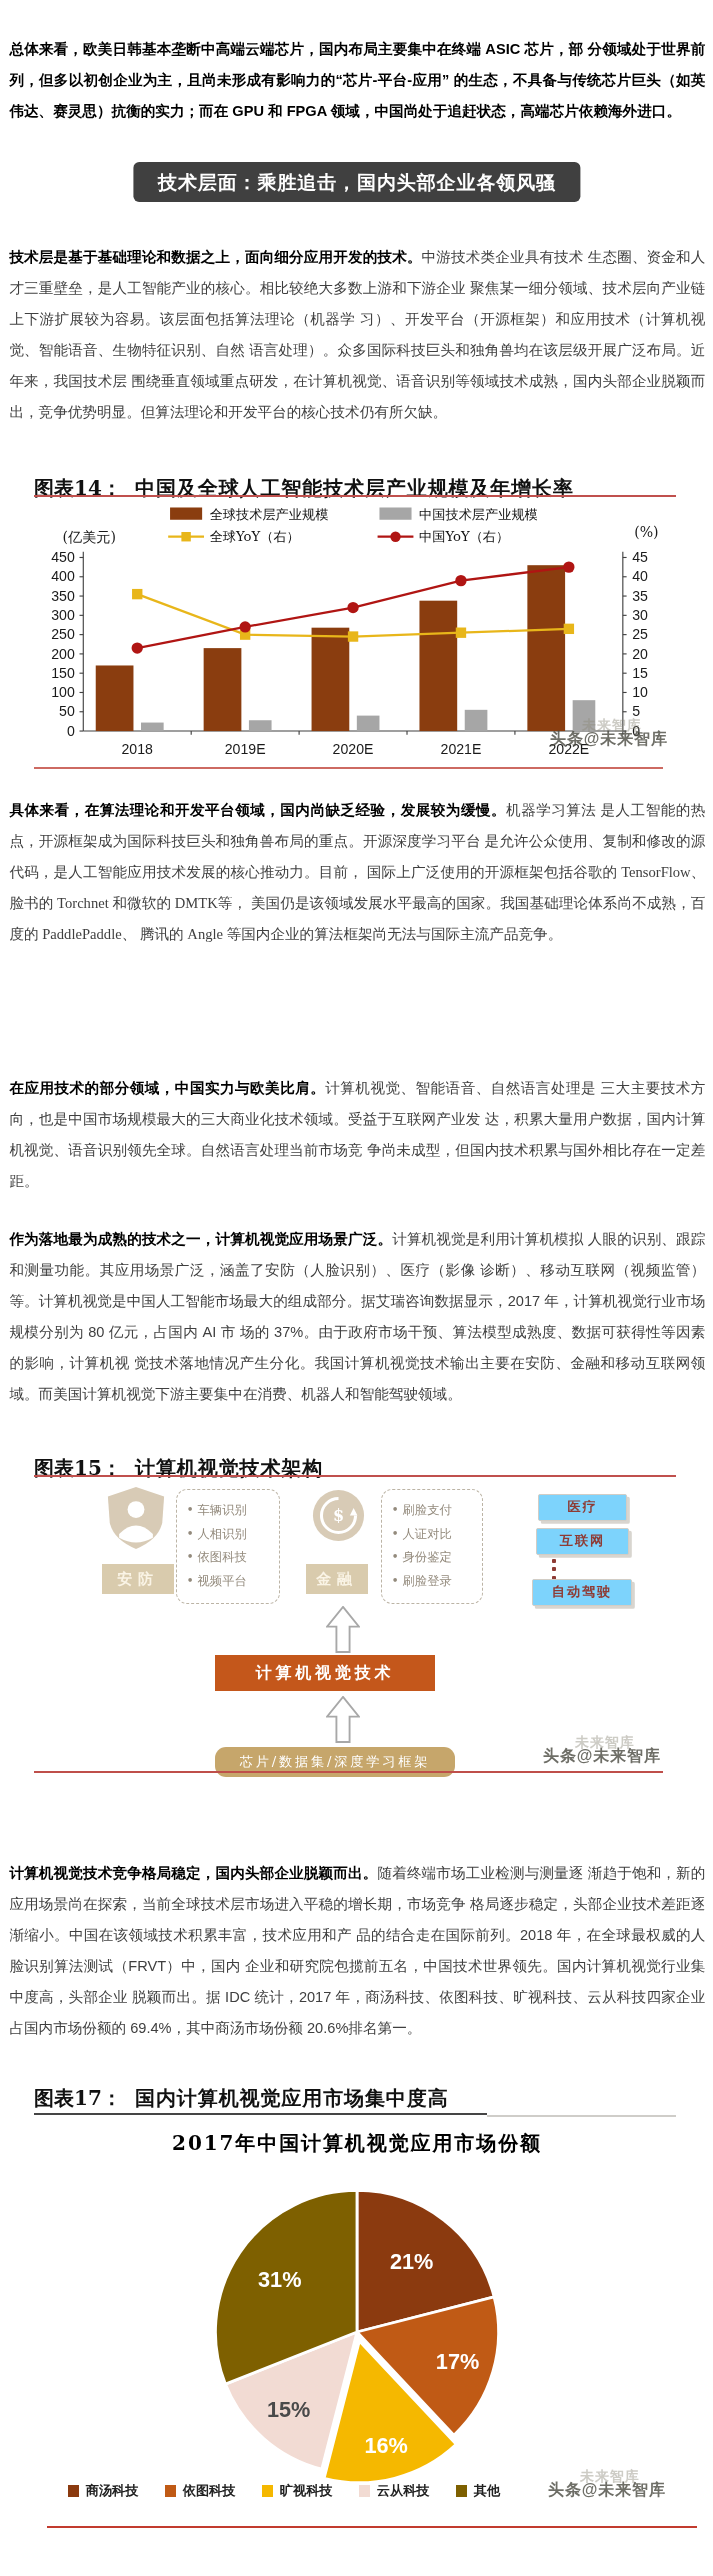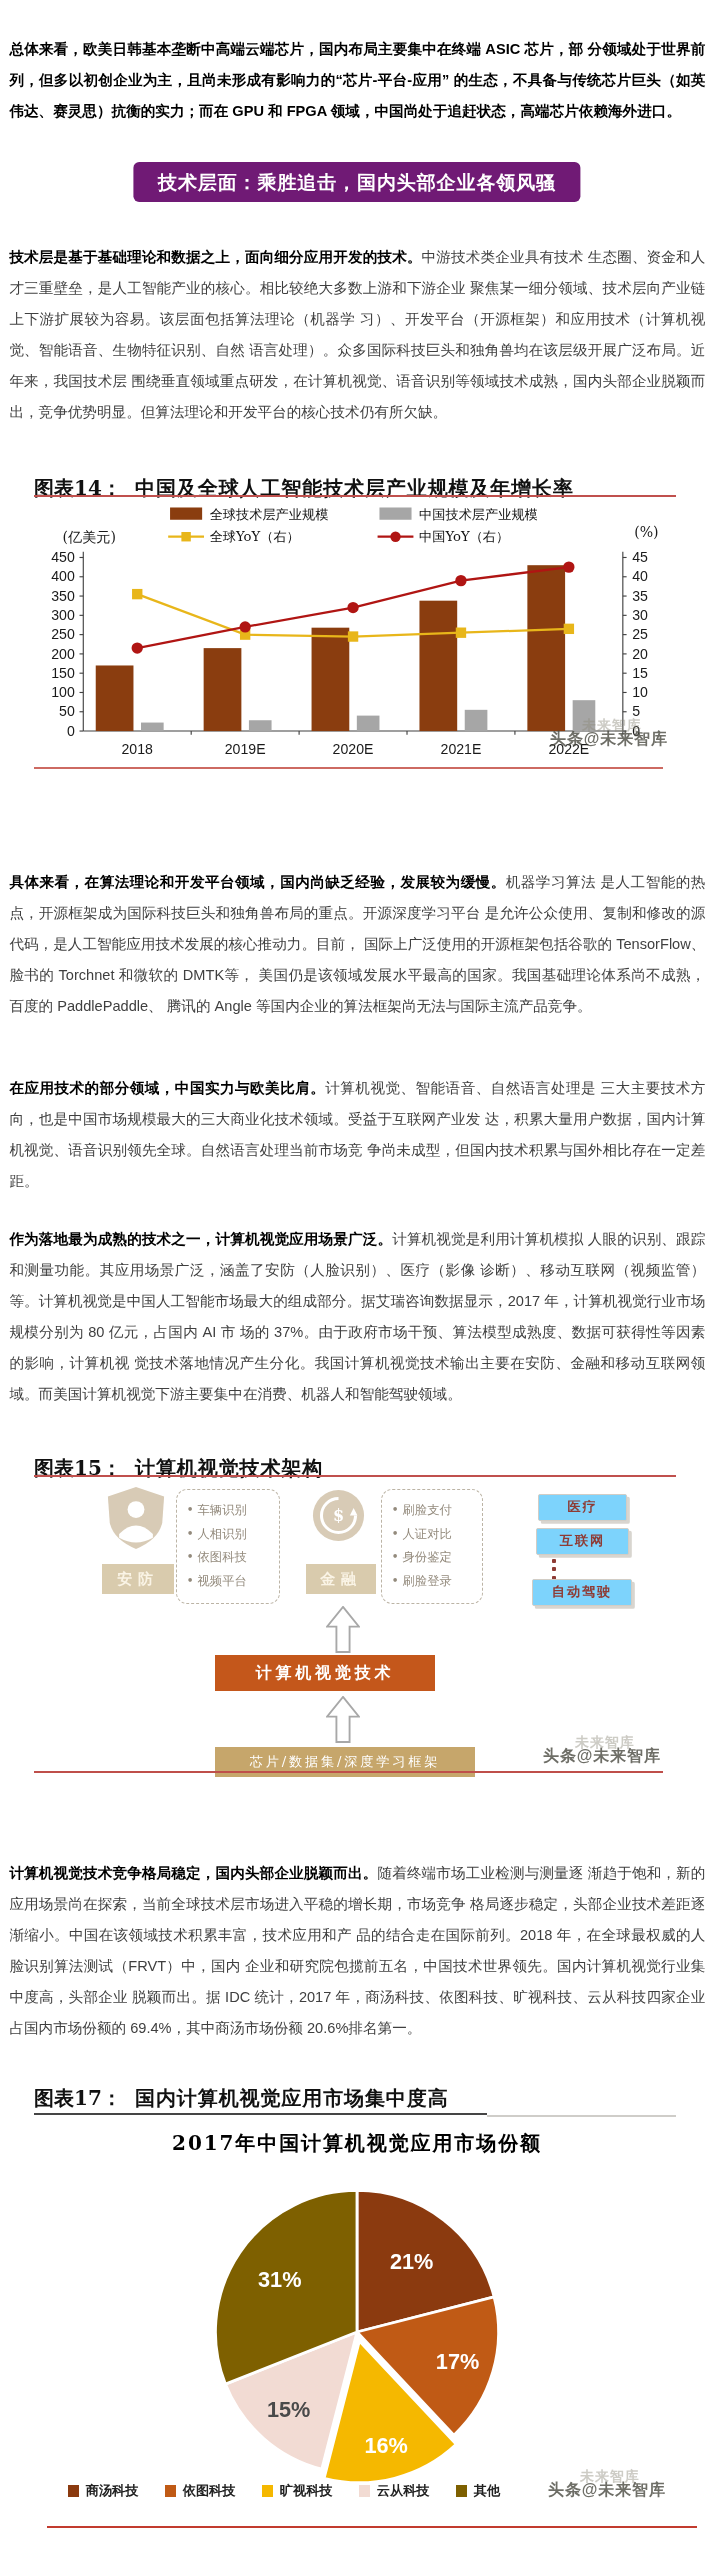--- a/index.html
+++ b/index.html
@@ -1,21 +1,21 @@
 <!DOCTYPE html>
 <html style="font-size:15px"><head>
 <meta charset="utf-8">
 <style>
   html,body{margin:0;padding:0;background:#fff;}
   #page{position:relative;width:714px;height:2576px;background:#fff;overflow:hidden;
         font-family:"Liberation Sans",sans-serif;}
   .para{position:absolute;left:9.4px;width:696px;font-size:14.6px;line-height:31px;
         color:#3f3f3f;text-align:justify;}
   .para b{color:#000;}
-  .banner{position:absolute;left:50%;transform:translateX(-50%);top:162px;background:#701a75;
+  .banner{position:absolute;left:50%;transform:translateX(-50%);top:162px;background:#404040;
           color:#fff;font-weight:bold;font-size:19px;line-height:23px;padding:8.5px 24.6px;
           border-radius:5.7px;letter-spacing:0.9px;white-space:nowrap;}
   .figtitle{position:absolute;left:34px;font-family:"DejaVu Serif",serif;font-weight:bold;
             font-size:20px;color:#111;white-space:nowrap;}
   .figtitle .t{margin-left:13.2px;letter-spacing:0.9px;}
   .rule{position:absolute;height:1.9px;background:#C0504D;left:34px;width:642px;}
   .sep{position:absolute;height:2.4px;}
   .wm{position:absolute;font-weight:bold;font-size:16px;color:#4b4b42;opacity:.8;
       white-space:nowrap;letter-spacing:0.9px;}
   .wm .ghost{position:absolute;left:32px;top:-12.3px;color:#8d8a7c;opacity:.55;font-size:14px;}
@@ -155,21 +155,21 @@
       <line x1="370" y1="40" x2="408" y2="40" stroke="#B01513" stroke-width="2.4"></line>
       <circle cx="389" cy="40" r="5.5" fill="#B01513"></circle>
       <text x="414" y="45" font-size="14" fill="#111" font-family="'DejaVu Serif',serif">中国YoY（右）</text>
     </svg>
   <div class="wm" style="left:550px;top:729px;">
     <span class="ghost">未来智库</span>
     <span>头条@未来智库</span>
   </div>
   <div class="sep" style="top:767px;left:34px;width:629px;background:#CD6A62;"></div>
 
-  <p class="para" style="top:852px;"><b>具体来看，在算法理论和开发平台领域，国内尚缺乏经验，发展较为缓慢。</b><span>机器学习算法 是人工智能的热点，开源框架成为国际科技巨头和独角兽布局的重点。开源深度学习平台 是允许公众使用、复制和修改的源代码，是人工智能应用技术发展的核心推动力。目前， 国际上广泛使用的开源框架包括谷歌的 TensorFlow、脸书的 Torchnet 和微软的 DMTK等， 美国仍是该领域发展水平最高的国家。我国基础理论体系尚不成熟，百度的 PaddlePaddle、 腾讯的 Angle 等国内企业的算法框架尚无法与国际主流产品竞争。</span></p>
+  <p class="para" style="top:780px;font-family:Liberation Serif, serif;"><b>具体来看，在算法理论和开发平台领域，国内尚缺乏经验，发展较为缓慢。</b><span>机器学习算法 是人工智能的热点，开源框架成为国际科技巨头和独角兽布局的重点。开源深度学习平台 是允许公众使用、复制和修改的源代码，是人工智能应用技术发展的核心推动力。目前， 国际上广泛使用的开源框架包括谷歌的 TensorFlow、脸书的 Torchnet 和微软的 DMTK等， 美国仍是该领域发展水平最高的国家。我国基础理论体系尚不成熟，百度的 PaddlePaddle、 腾讯的 Angle 等国内企业的算法框架尚无法与国际主流产品竞争。</span></p>
 
   <p class="para" style="top:1058px;"><b>在应用技术的部分领域，中国实力与欧美比肩。</b><span>计算机视觉、智能语音、自然语言处理是 三大主要技术方向，也是中国市场规模最大的三大商业化技术领域。受益于互联网产业发 达，积累大量用户数据，国内计算机视觉、语音识别领先全球。自然语言处理当前市场竞 争尚未成型，但国内技术积累与国外相比存在一定差距。</span></p>
 
   <p class="para" style="top:1209px;"><b>作为落地最为成熟的技术之一，计算机视觉应用场景广泛。</b><span>计算机视觉是利用计算机模拟 人眼的识别、跟踪和测量功能。其应用场景广泛，涵盖了安防（人脸识别）、医疗（影像 诊断）、移动互联网（视频监管）等。计算机视觉是中国人工智能市场最大的组成部分。据艾瑞咨询数据显示，2017 年，计算机视觉行业市场规模分别为 80 亿元，占国内 AI 市 场的 37%。由于政府市场干预、算法模型成熟度、数据可获得性等因素的影响，计算机视 觉技术落地情况产生分化。我国计算机视觉技术输出主要在安防、金融和移动互联网领域。而美国计算机视觉下游主要集中在消费、机器人和智能驾驶领域。</span></p>
 
   <div class="figtitle" style="top:1455px;">
     <span class="l">图表15：</span><span class="t">计算机视觉技术架构</span>
   </div>
   <div class="rule" style="top:1475px;"></div>
 
@@ -190,21 +190,21 @@
         <li>视频平台</li>
       </ul>
     </div>
 
     <svg class="dg" style="left:312px;top:5.7px;" width="53" height="53" viewBox="0 0 56 56">
       <circle cx="28" cy="28" r="27" fill="#D8CBB6"></circle>
       <path d="M28 10 A18 18 0 1 0 46 28" fill="none" stroke="#fff" stroke-width="3.2"></path>
       <path d="M44 20 L48 28 L40 28 Z" fill="#fff"></path>
       <text x="28" y="34" font-size="17" font-weight="bold" fill="#fff" text-anchor="middle" font-family="'DejaVu Serif',serif">$</text>
     </svg>
-    <div class="dg tagbox" style="left:306px;top:81px;width:70px;">金融</div>
+    <div class="dg tagbox" style="left:306px;top:81px;width:62px;">金融</div>
 
     <div class="dg dashbox" style="left:381px;top:5.7px;width:85px;height:98px;">
       <ul>
         <li>刷脸支付</li>
         <li>人证对比</li>
         <li>身份鉴定</li>
         <li>刷脸登录</li>
       </ul>
     </div>
 
@@ -220,21 +220,21 @@
     <svg class="dg" style="left:326px;top:123px;" width="34" height="47" viewBox="0 0 36 50">
       <polygon points="18,1 35,22 25,22 25,49 11,49 11,22 1,22" fill="#fff" stroke="#a8a8a8" stroke-width="2"></polygon>
     </svg>
 
     <div class="dg techbox" style="left:215px;top:172px;width:220px;">计算机视觉技术</div>
 
     <svg class="dg" style="left:326px;top:213px;" width="34" height="47" viewBox="0 0 36 50">
       <polygon points="18,1 35,22 25,22 25,49 11,49 11,22 1,22" fill="#fff" stroke="#a8a8a8" stroke-width="2"></polygon>
     </svg>
 
-    <div class="dg basebox" style="left:215px;top:264px;width:260px;">芯片/数据集/深度学习框架</div>
+    <div class="dg basebox" style="left:215px;top:264px;width:240px;border-radius:11px;">芯片/数据集/深度学习框架</div>
 
     <div class="wm" style="left:543px;top:263px;">
       <span class="ghost">未来智库</span>
       <span>头条@未来智库</span>
     </div>
   </div>
 
   <div class="sep" style="top:1771px;left:34px;width:629px;background:#BF4F4A;"></div>
 
   <p class="para" style="top:1843px;"><b>计算机视觉技术竞争格局稳定，国内头部企业脱颖而出。</b><span>随着终端市场工业检测与测量逐 渐趋于饱和，新的应用场景尚在探索，当前全球技术层市场进入平稳的增长期，市场竞争 格局逐步稳定，头部企业技术差距逐渐缩小。中国在该领域技术积累丰富，技术应用和产 品的结合走在国际前列。2018 年，在全球最权威的人脸识别算法测试（FRVT）中，国内 企业和研究院包揽前五名，中国技术世界领先。国内计算机视觉行业集中度高，头部企业 脱颖而出。据 IDC 统计，2017 年，商汤科技、依图科技、旷视科技、云从科技四家企业 占国内市场份额的 69.4%，其中商汤市场份额 20.6%排名第一。</span></p>

